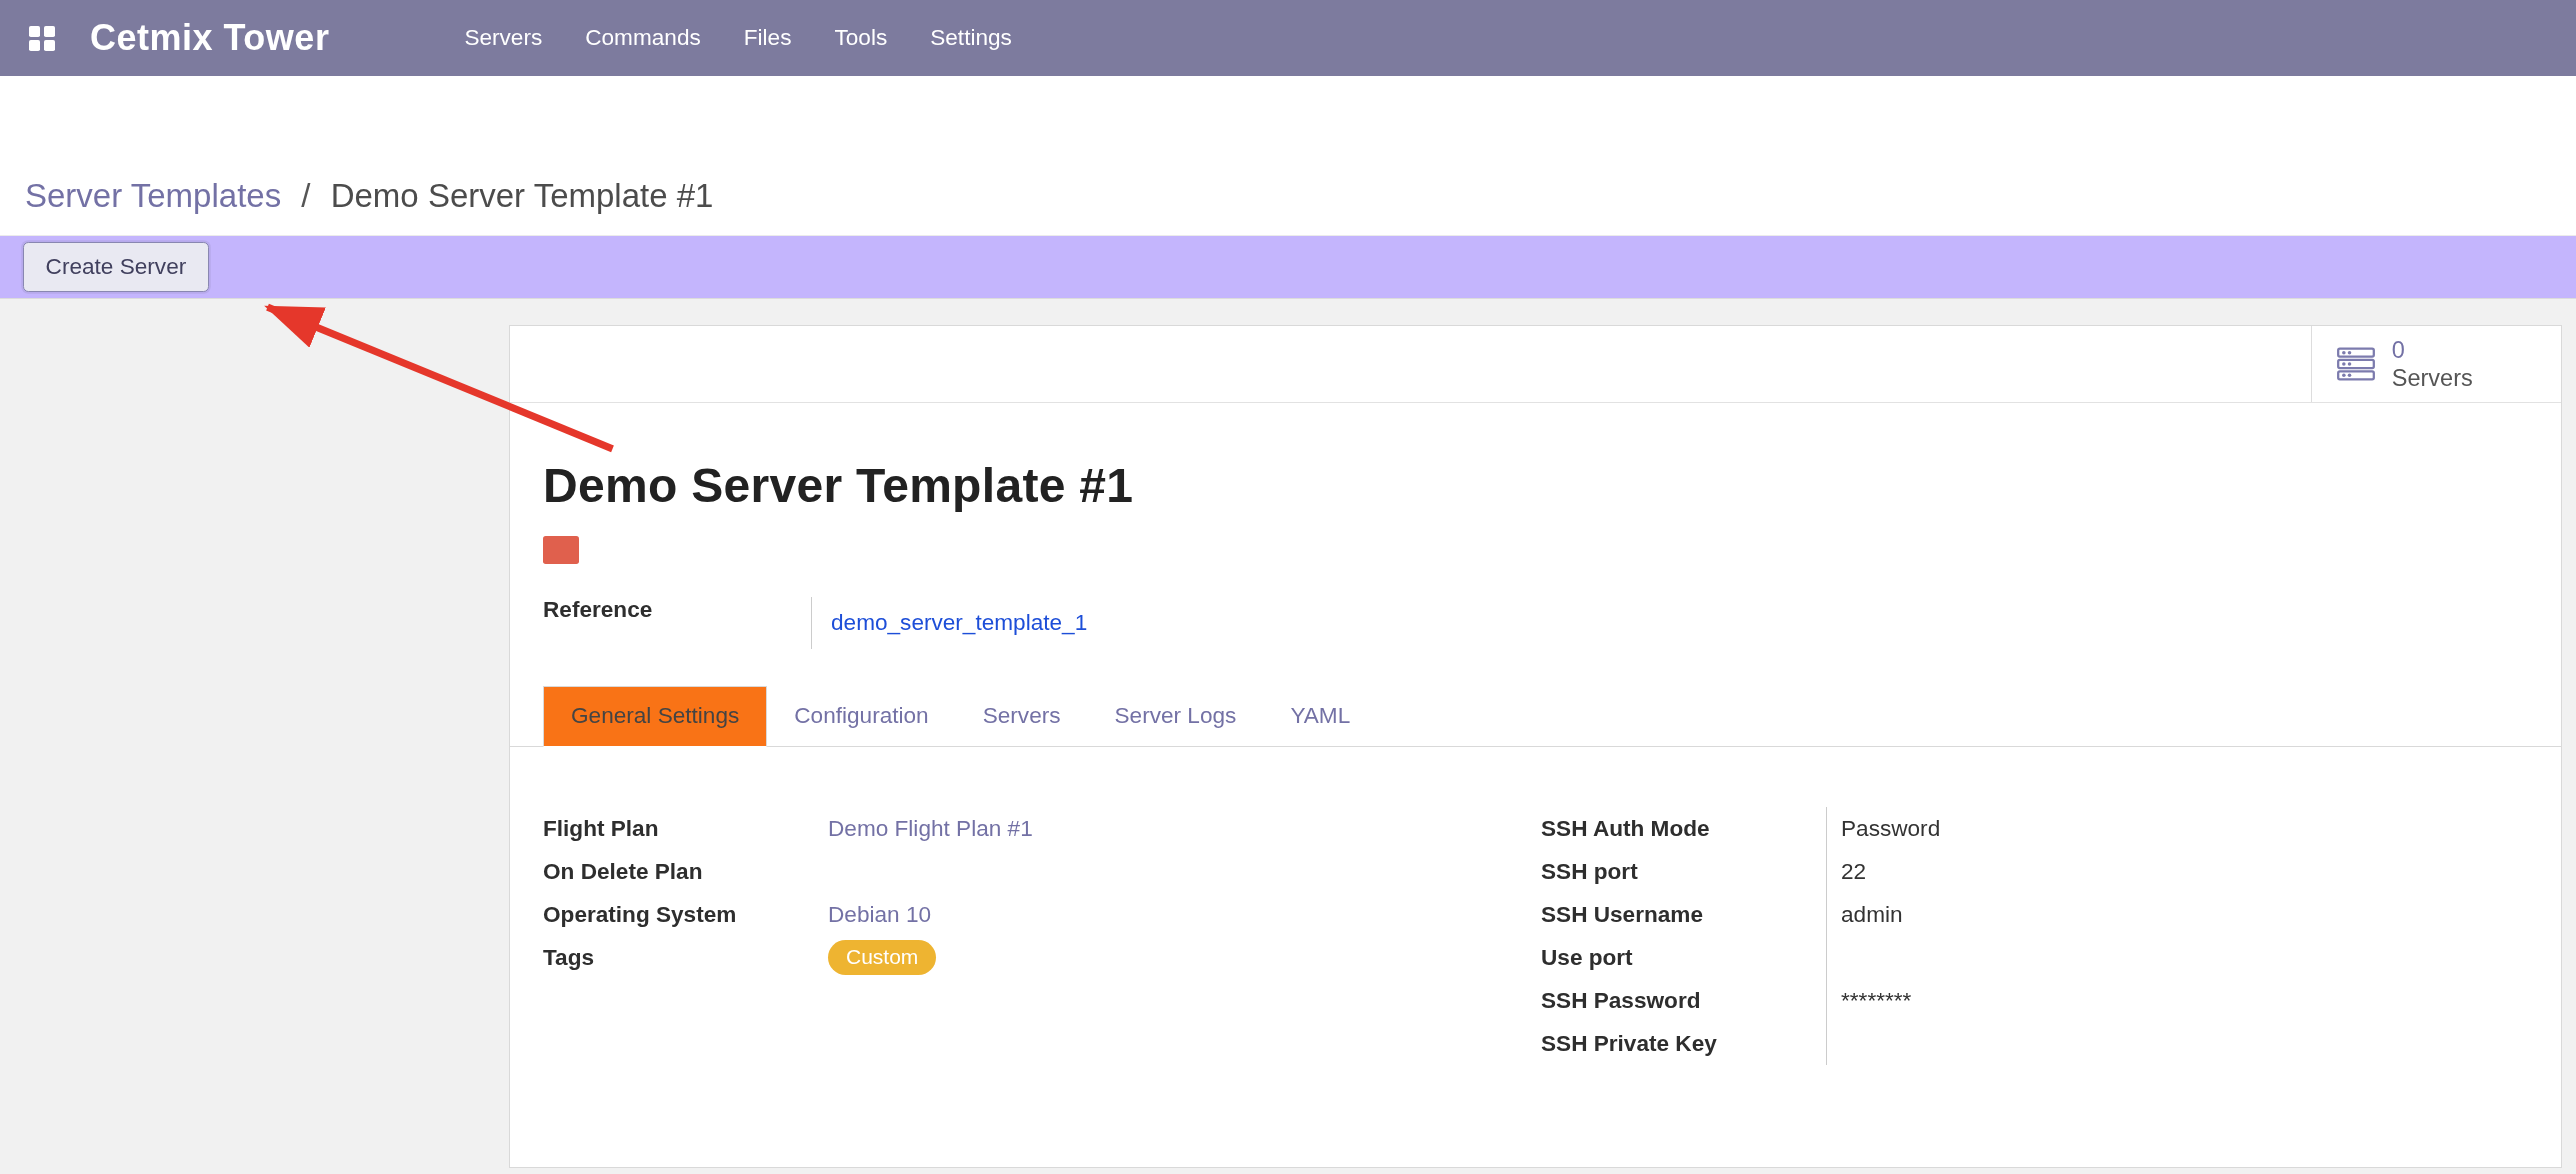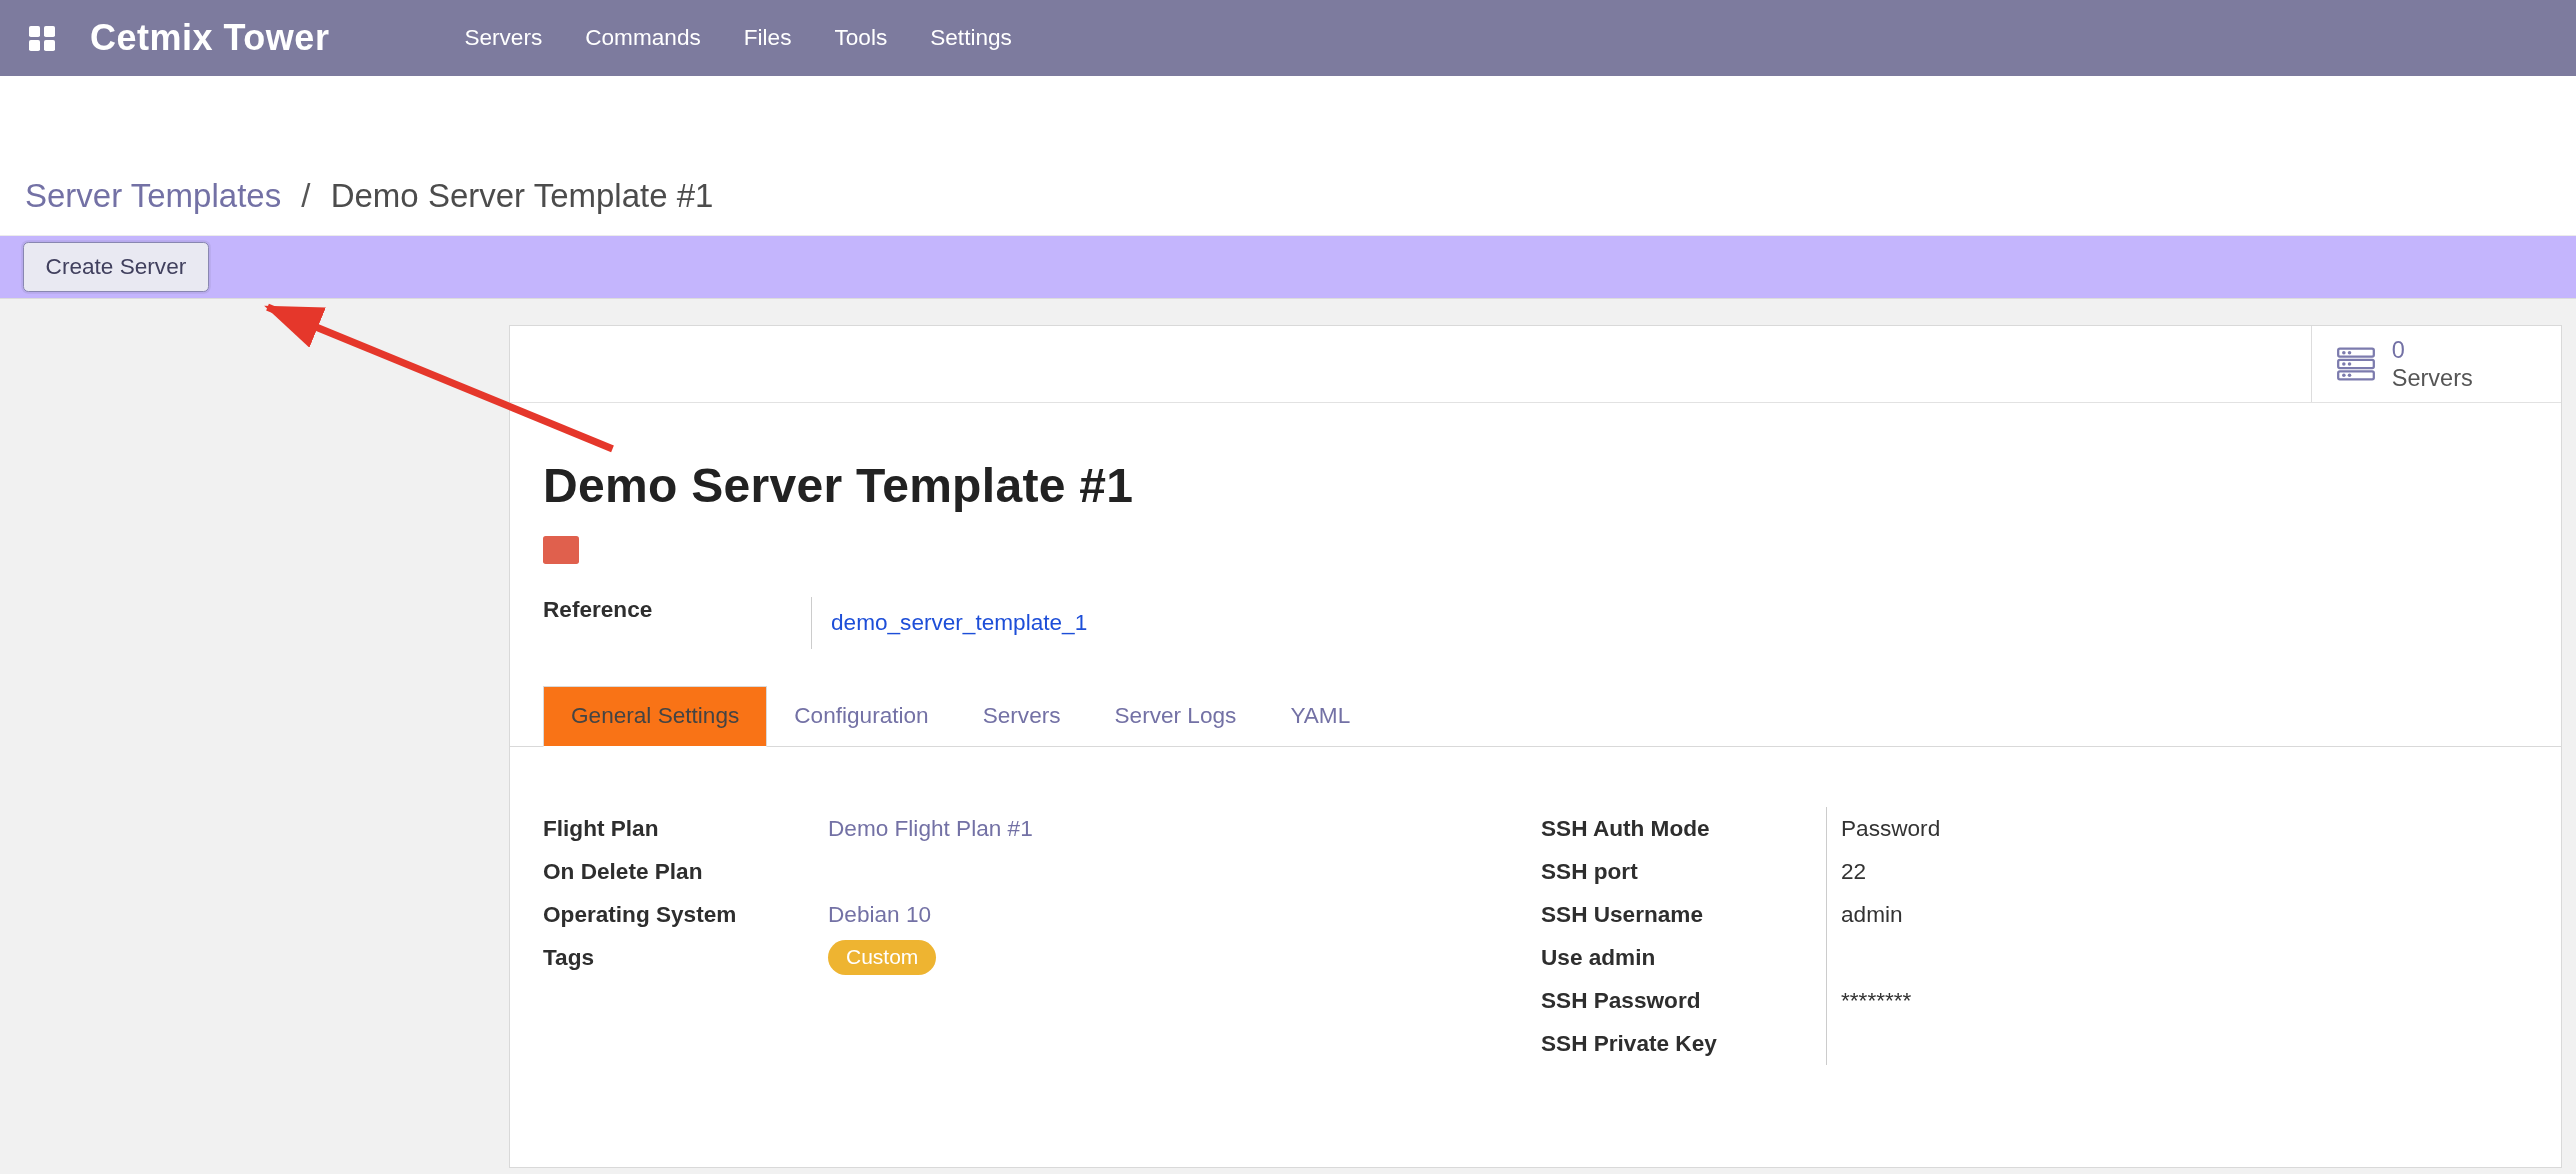--- a/index.html
+++ b/index.html
@@ -251,21 +251,21 @@
     </div>
     <div class="frow">
       <div class="lbl">SSH port</div>
       <div class="val">22</div>
     </div>
     <div class="frow">
       <div class="lbl">SSH Username</div>
       <div class="val">admin</div>
     </div>
     <div class="frow">
-      <div class="lbl">Use admin</div>
+      <div class="lbl">Use port</div>
       <div class="val"></div>
     </div>
     <div class="frow">
       <div class="lbl">SSH Password</div>
       <div class="val">********</div>
     </div>
     <div class="frow">
       <div class="lbl">SSH Private Key</div>
       <div class="val"></div>
     </div>

